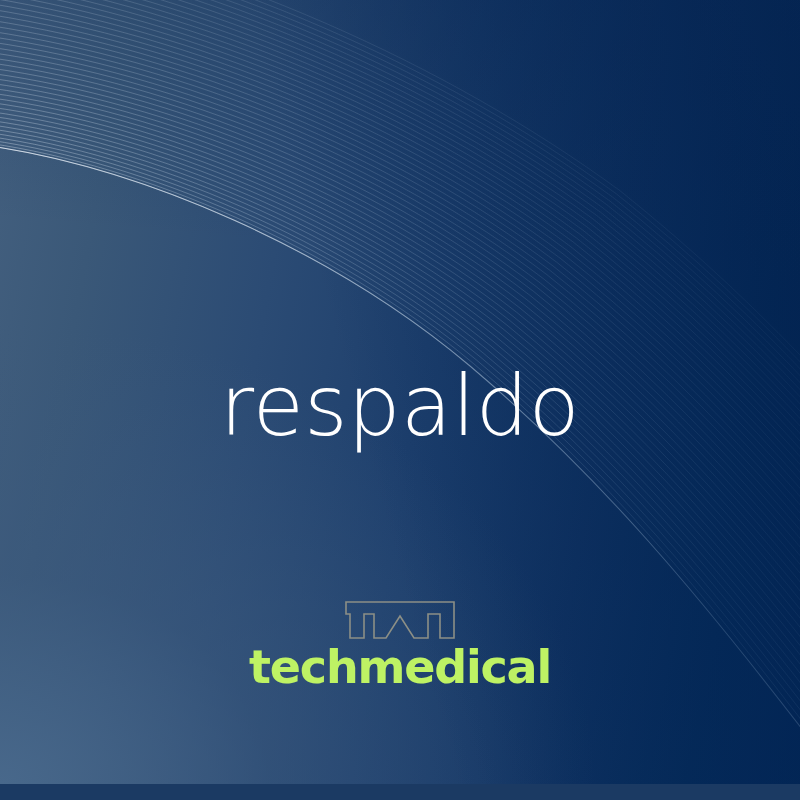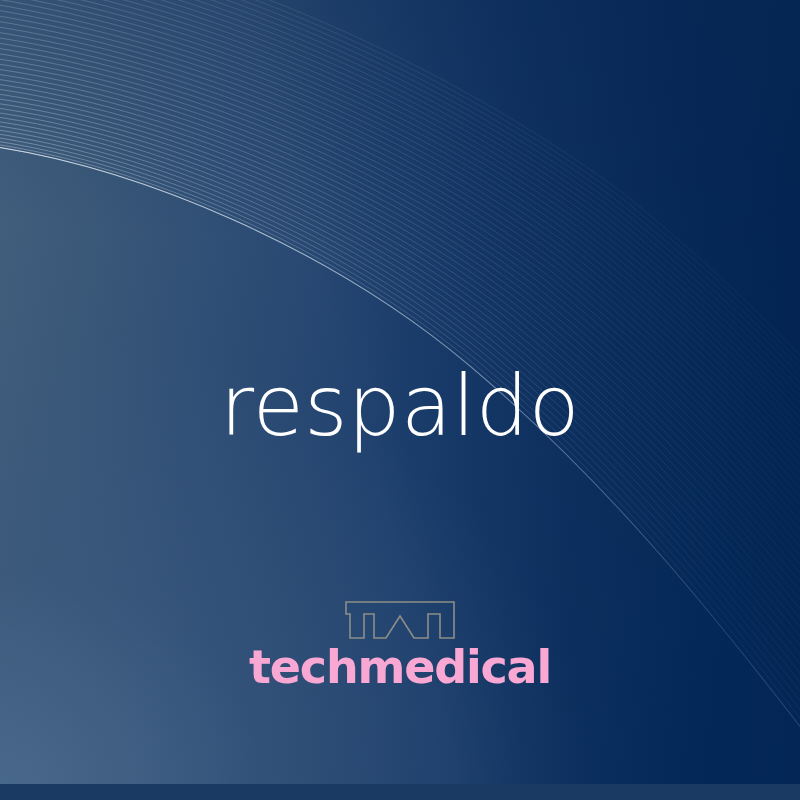--- a/index.html
+++ b/index.html
@@ -81,21 +81,21 @@
     flex-direction: column;
     align-items: center;
   }
   .monogram {
     display: block;
     width: 112px;
     height: 40px;
   }
   .wordmark {
     margin-top: 4px;
-    color: #f9a8d4;
+    color: #bef264;
     font-family: "DejaVu Sans", sans-serif;
     font-weight: bold;
     font-size: 46px;
     line-height: 1;
     letter-spacing: -1.2px;
     white-space: nowrap;
   }
 </style>
 </head>
 <body>

